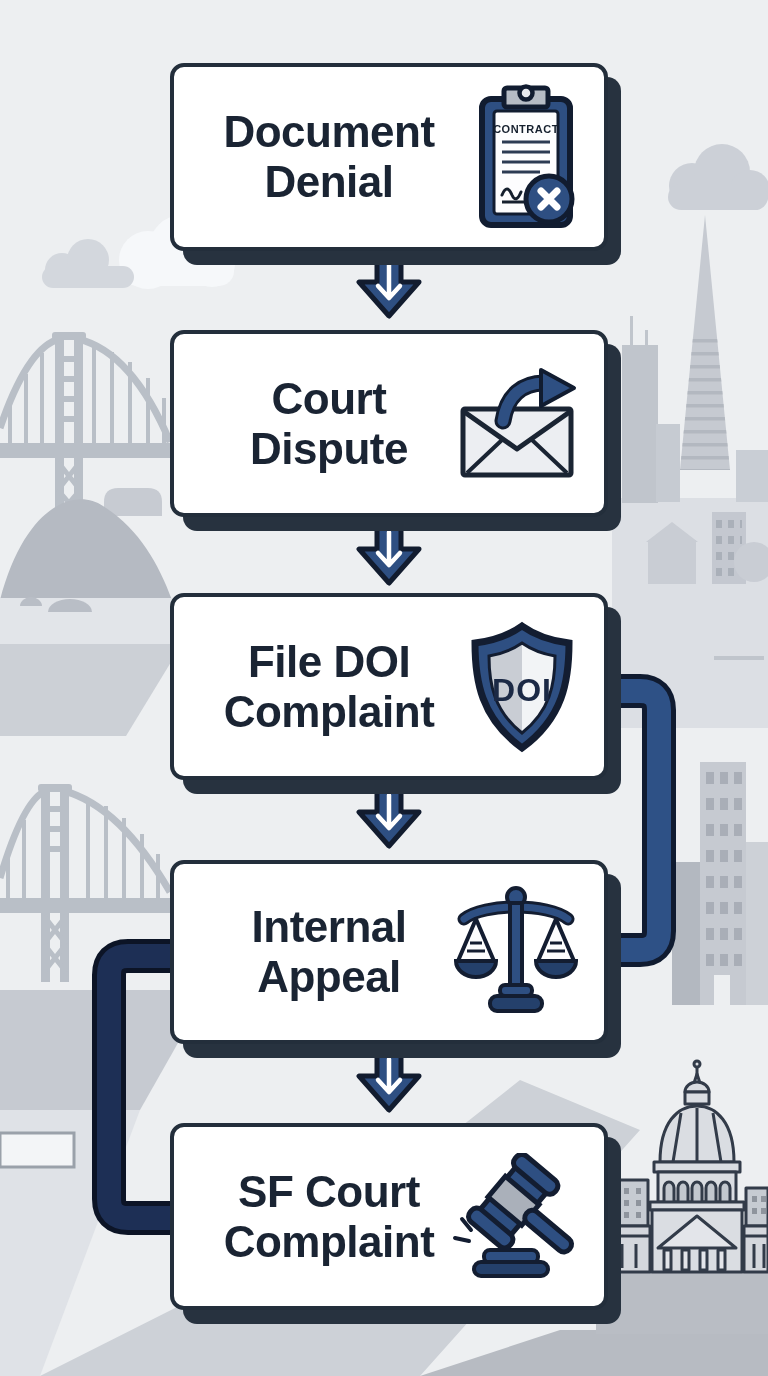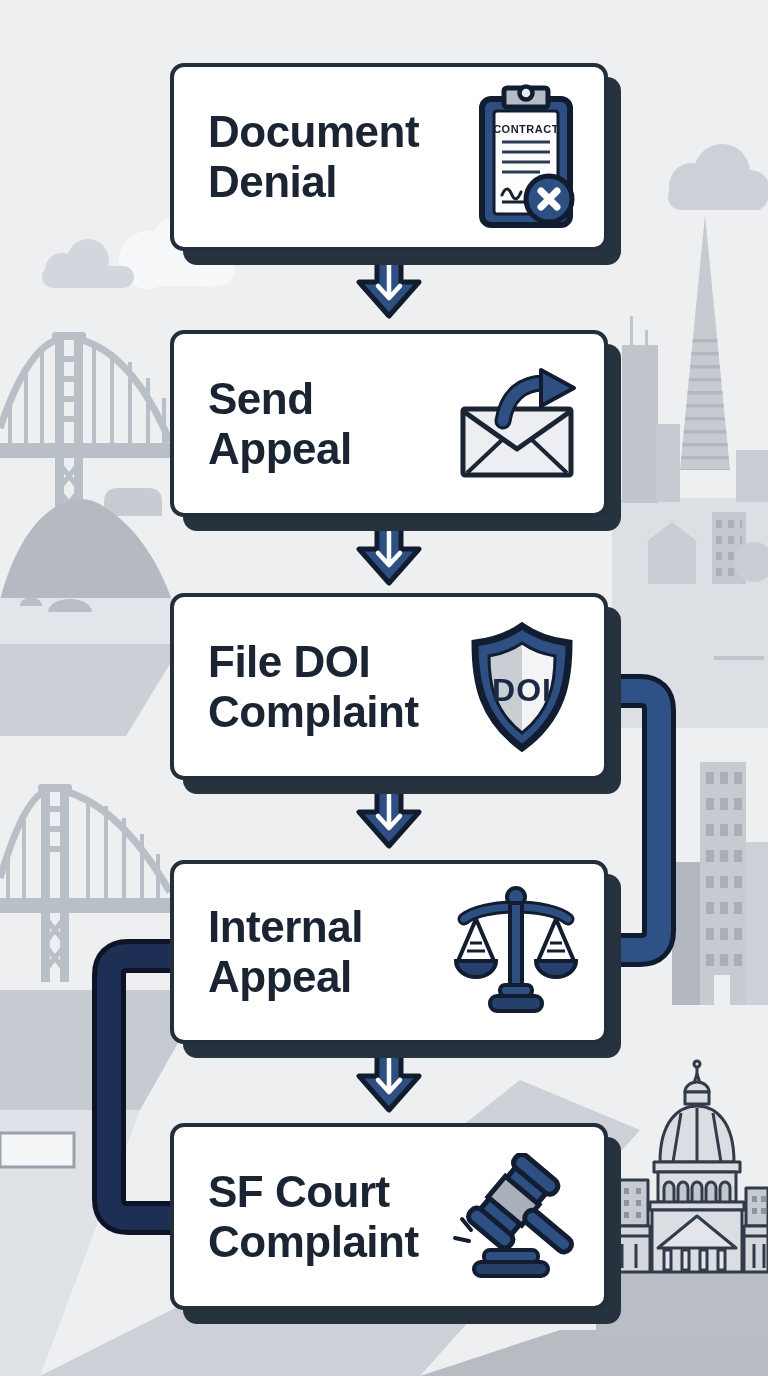--- a/index.html
+++ b/index.html
@@ -10,21 +10,21 @@
   .bg,.pipes{position:absolute;left:0;top:0;width:768px;height:1376px;}
   .flow-box{
     position:absolute;left:170px;width:438px;box-sizing:border-box;
     background:#ffffff;border:4px solid #232e3b;border-radius:14px;
     box-shadow:13px 14px 0 0 #27323f;
     display:flex;align-items:center;justify-content:space-between;
     padding:0 26px 0 34px;
   }
   .box-label{
     width:242px;font-size:44px;font-weight:bold;line-height:1.13;
-    color:#1a2433;letter-spacing:-0.5px;
+    color:#1a2433;letter-spacing:-0.5px;text-align:center;
   }
   .box-icon{flex:0 0 auto;display:flex;align-items:center;}
   .arrow{position:absolute;left:351px;width:76px;height:72px;}
 </style>
 </head>
 <body>
 
 <div class="stage">
 
   <svg class="bg" viewBox="0 0 768 1376">
@@ -247,21 +247,21 @@
         <line x1="28" y1="89" x2="66" y2="89" stroke="#2c3b53" stroke-width="3"></line>
         <path d="M28 112 q5 -12 10 0 q4 9 9 -3" fill="none" stroke="#16202e" stroke-width="3" stroke-linecap="round"></path>
         <line x1="28" y1="119" x2="52" y2="119" stroke="#16202e" stroke-width="3"></line>
         <circle cx="75" cy="116" r="23" fill="#2e4f82" stroke="#111c30" stroke-width="5"></circle>
         <path d="M67 108 L83 124 M83 108 L67 124" stroke="#ffffff" stroke-width="7" stroke-linecap="round"></path>
       </svg>
     </div>
   </div>
 
   <div class="flow-box" style="top:330px;height:187px;">
-    <div class="box-label">Send Appeal</div>
+    <div class="box-label">Court Dispute</div>
     <div class="box-icon">
       <svg width="122" height="114" viewBox="0 0 122 114">
         <rect x="7" y="42" width="108" height="66" rx="2" fill="#eceef2" stroke="#1a2433" stroke-width="5"></rect>
         <path d="M7 44 L61 82 L115 44" fill="none" stroke="#1a2433" stroke-width="5" stroke-linejoin="round"></path>
         <path d="M11 106 L47 72 M111 106 L75 72" stroke="#1a2433" stroke-width="4"></path>
         <path d="M47 54 C51 28 67 16 88 16" fill="none" stroke="#111c30" stroke-width="17" stroke-linecap="round"></path>
         <path d="M47 54 C51 28 67 16 88 16" fill="none" stroke="#2e4f82" stroke-width="11" stroke-linecap="round"></path>
         <polygon points="85,3 118,21 85,39" fill="#2e4f82" stroke="#111c30" stroke-width="4" stroke-linejoin="round"></polygon>
       </svg>
     </div>

